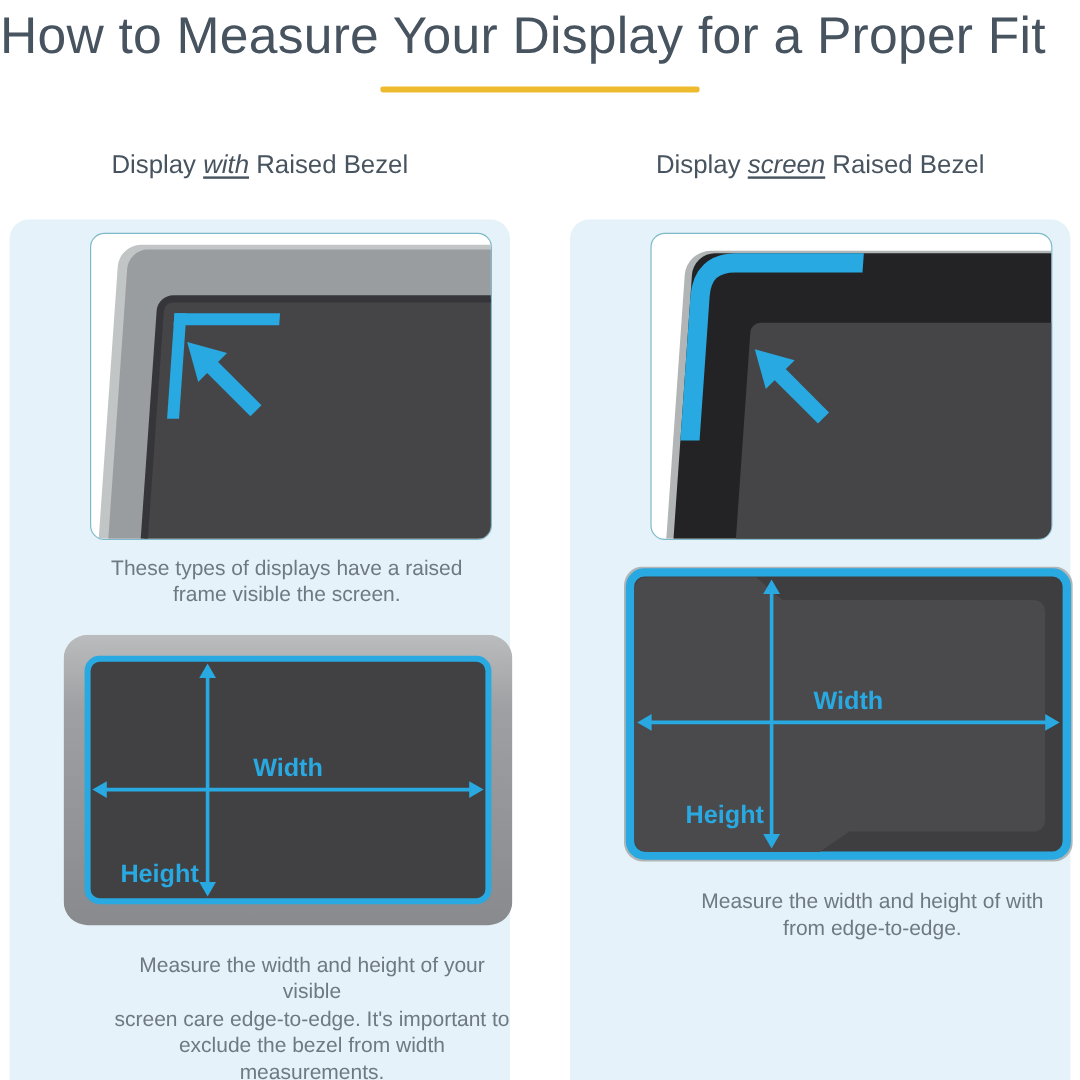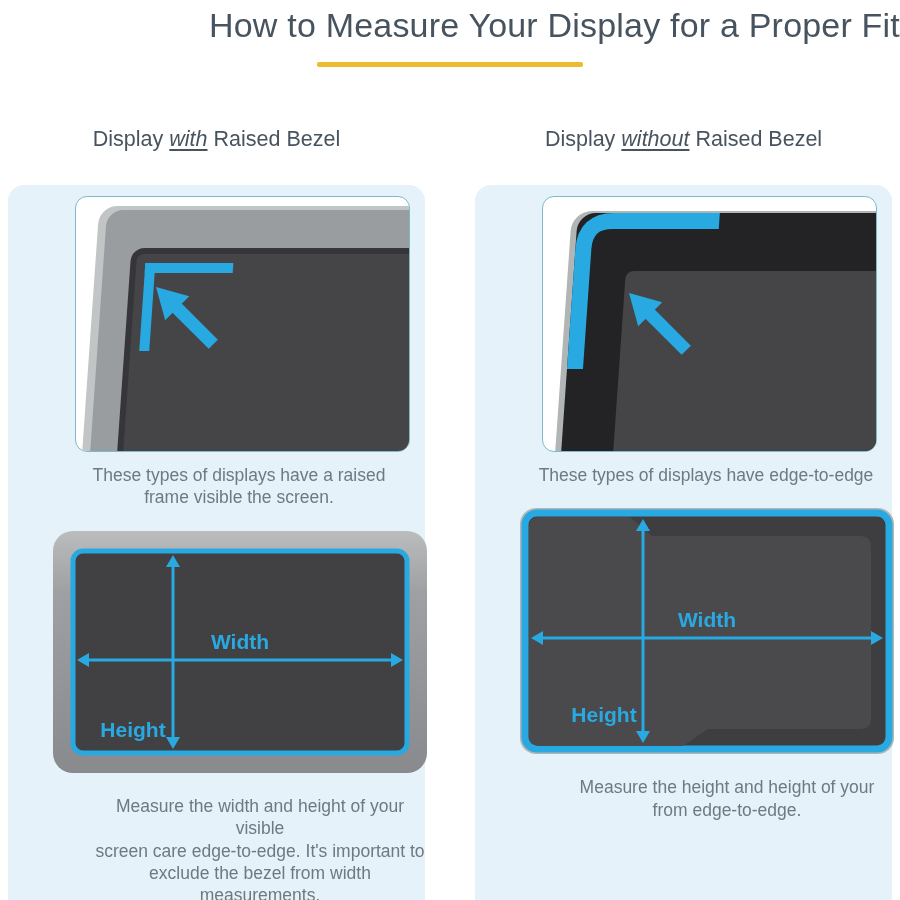--- a/index.html
+++ b/index.html
@@ -20,33 +20,33 @@
   }
   *{margin:0;padding:0;box-sizing:border-box;}
   html,body{background:#fff;}
   body{
     width:900px;height:900px;overflow:hidden;
     font-family:"Liberation Sans","DejaVu Sans",sans-serif;
     color:var(--title_text);
   }
   .page{width:900px;height:900px;}
   h1.title{
-    margin-top:6px;text-align:right;
-    font-size:34px;font-weight:400;letter-spacing:0.2px;
+    margin-top:6px;text-align:left;
+    font-size:43px;font-weight:400;letter-spacing:0.2px;
     color:var(--title_text);
   }
   .divider{
     width:266px;height:5px;border-radius:2px;
     margin:17px auto 0;background:var(--divider_yellow);
   }
   .headings,.panels{
     display:grid;grid-template-columns:417px 417px;column-gap:50px;
     padding:0 8px;
   }
-  .headings{margin-top:60px;}
+  .headings{margin-top:48px;}
   .col-heading{
     text-align:center;font-size:21.5px;color:var(--title_text);
   }
   .col-heading em.u{
     font-style:italic;text-decoration:underline;text-underline-offset:3px;
   }
   .panels{margin-top:33px;}
   .panel{
     height:805px;background:var(--panel_bg);border-radius:16px;padding-left:45px;
   }
@@ -86,21 +86,21 @@
 <div class="page">
 
   <h1 class="title">How to Measure Your Display for a Proper Fit</h1>
   <div class="divider"></div>
 
   <div class="headings">
     <div class="col-heading">
       <span>Display </span><em class="u">with</em><span> Raised Bezel</span>
     </div>
     <div class="col-heading">
-      <span>Display </span><em class="u">without</em><span> Raised Bezel</span>
+      <span>Display </span><em class="u">screen</em><span> Raised Bezel</span>
     </div>
   </div>
 
   <div class="panels">
 
     <section class="panel">
 
       <div class="illo-box">
         <svg width="380" height="254" viewBox="0 0 380 254">
           <g transform="skewX(-4)">
@@ -164,21 +164,20 @@
             <path d="M 44,172 L 44,52 Q 44,24 72,24 L 178,24" fill="none" class="stroke-blue" stroke-width="16"></path>
           </g>
           <g class="fill-blue" transform="translate(86,96) rotate(-45)">
             <polygon points="0,0 -17,30 17,30"></polygon>
             <rect x="-6.5" y="27" width="13" height="54"></rect>
           </g>
         </svg>
       </div>
 
       <p class="caption">
-        <span class="cap-line">These types of displays have edge-to-edge</span>
       </p>
 
       <svg class="measure-svg" width="374" height="248" viewBox="0 0 374 248">
         <rect x="0" y="0" width="374" height="246" rx="16" class="fill-silver"></rect>
         <rect x="5" y="5" width="364" height="236" rx="12" class="fill-screen3 stroke-blue" stroke-width="7"></rect>
         <path d="M 20,9 L 110,9 L 132,28 L 340,28 Q 351,28 351,39 L 351,210 Q 351,221 340,221 L 188,221 L 163,238 L 20,238 Q 9,238 9,227 L 9,20 Q 9,9 20,9 Z" class="fill-screen-light"></path>
         <g>
           <line x1="123" y1="20" x2="123" y2="226" class="stroke-blue" stroke-width="3"></line>
           <polygon points="123,11 116,23 130,23" class="fill-blue"></polygon>
           <polygon points="123,235 116,223 130,223" class="fill-blue"></polygon>
@@ -186,19 +185,19 @@
         <g>
           <line x1="20" y1="130" x2="354" y2="130" class="stroke-blue" stroke-width="3"></line>
           <polygon points="11,130 23,123 23,137" class="fill-blue"></polygon>
           <polygon points="363,130 351,123 351,137" class="fill-blue"></polygon>
         </g>
         <text x="187" y="119" class="measure-label">Width</text>
         <text x="84" y="214" class="measure-label">Height</text>
       </svg>
 
       <p class="caption bottom">
-        <span class="cap-line">Measure the height and height of your</span>
+        <span class="cap-line">Measure the width and height of with</span>
         <span class="cap-line">from edge-to-edge.</span>
       </p>
     </section>
 
   </div>
 </div>
 
 </body></html>

